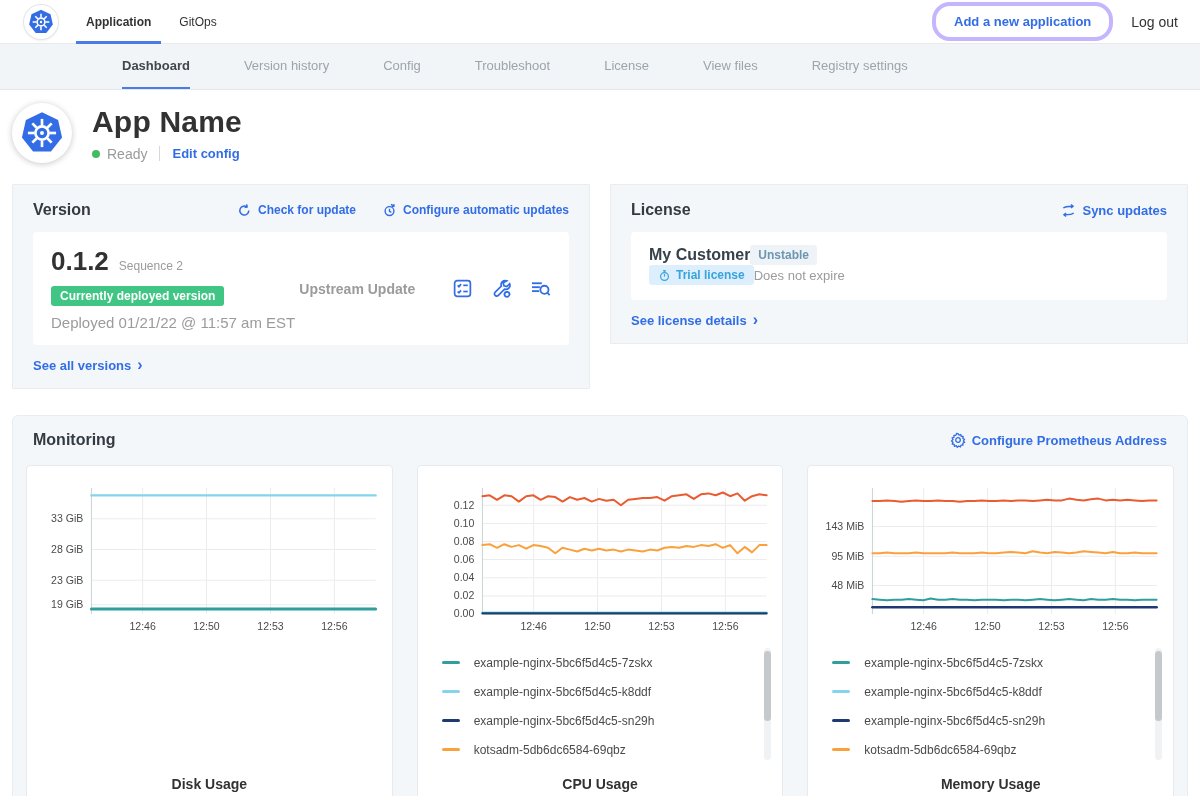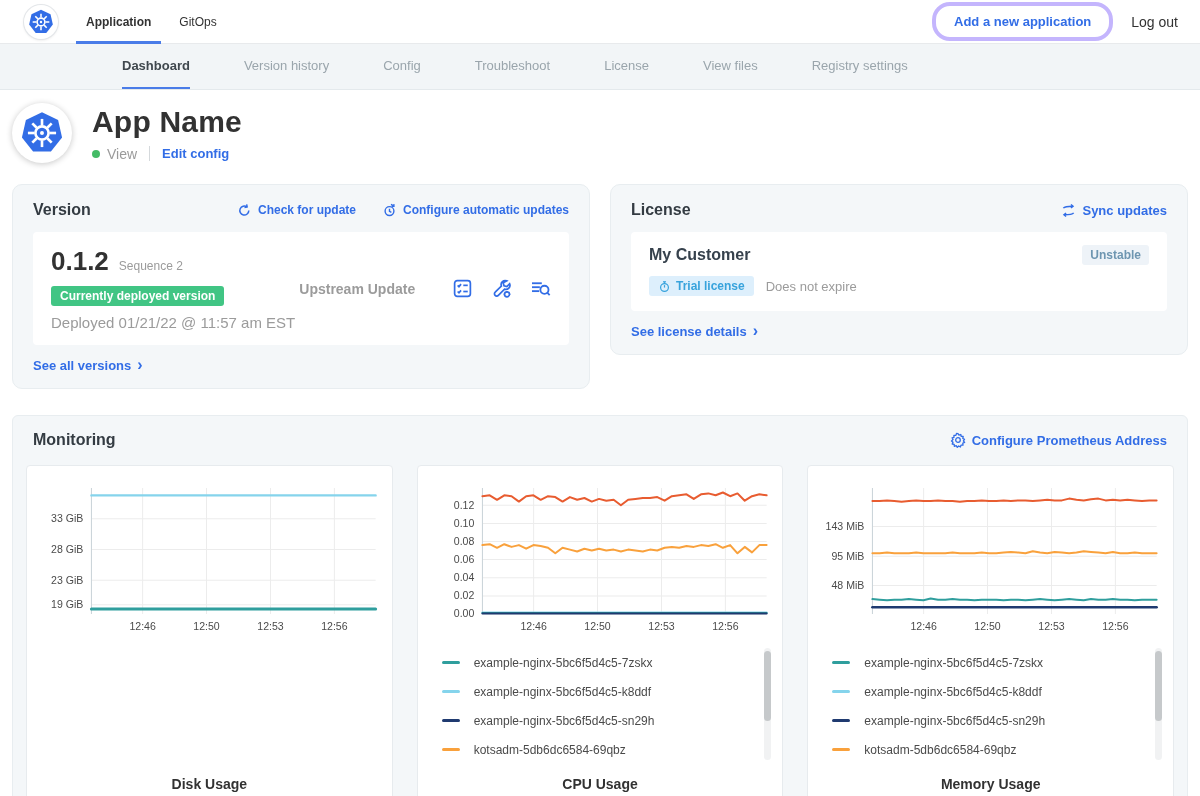--- a/index.html
+++ b/index.html
@@ -28,41 +28,41 @@
   .app-title-block { margin-left:20px; }
   .app-title { font-size:30px; font-weight:bold; margin:0; color:#323232; letter-spacing:.2px; }
   .status-row { display:flex; align-items:center; margin-top:7px; }
   .status-dot { width:8px; height:8px; border-radius:50%; background:#44bb66; }
   .status-text { font-size:14px; color:#9b9b9b; margin-left:7px; }
   .vdivider { width:1px; height:15px; background:#d5d9dc; margin:0 12px; }
   .link { color:#326de6; font-weight:bold; cursor:pointer; display:inline-flex; align-items:center; gap:6px; }
   .edit-config { font-size:13px; }
   
   .cards-row { display:flex; gap:20px; padding:6px 12px 0; align-items:flex-start; }
-  .panel { background:#f4f7f9; border:1px solid #e8edf0; border-radius:10px; padding:16px 20px 14px; flex:1; }
+  .panel { background:#f4f7f9; border:1px solid #e8edf0; border-radius:1px; padding:16px 20px 14px; flex:1; }
   .panel-header { display:flex; align-items:center; justify-content:space-between; }
   .panel-title { font-size:16px; font-weight:bold; color:#333b42; }
   .panel-links { display:flex; gap:26px; font-size:12px; }
   .inner-card { background:#fff; border-radius:4px; margin-top:13px; padding:14px 18px; }
   .version-inner { display:flex; align-items:center; }
   .version-left { min-width:232px; }
   .version-row { display:flex; align-items:baseline; gap:10px; }
   .version-number { font-size:26px; font-weight:bold; color:#323232; }
   .sequence { font-size:12px; color:#9b9b9b; }
   .deployed-badge { display:inline-block; margin-top:9px; background:#41c584; color:#fff; font-size:12px; font-weight:bold; padding:3px 9px; border-radius:3px; }
   .deployed-at { margin-top:8px; font-size:15px; color:#9b9b9b; }
   .version-source { flex:1; font-size:14px; font-weight:bold; color:#9b9b9b; padding-left:4px; }
   .version-icons { display:flex; gap:18px; align-items:center; }
   .icon-btn { cursor:pointer; display:flex; }
   .see-link { margin-top:13px; font-size:13px; }
   .chev { font-size:16px; line-height:10px; margin-top:-1px; }
-  .customer-row { display:flex; align-items:center; gap:12px;justify-content:space-between; }
+  .customer-row { display:flex; align-items:center; gap:0; }
   .customer-name { font-size:16px; font-weight:bold; color:#36414c; }
   .channel-badge { background:#eef3f8; color:#6e96b1; font-size:12px; font-weight:bold; padding:3px 8px; border-radius:3px; }
-  .license-row { margin-top:11px; display:flex; align-items:center; gap:12px; }
+  .license-row { margin-top:0; display:flex; align-items:center; }
   .trial-badge { background:#ddeffc; color:#38a3dc; font-size:12px; font-weight:bold; padding:3px 9px; border-radius:3px; display:inline-flex; align-items:center; gap:5px; }
   .expiry { font-size:13px; color:#9b9b9b; }
   
   .monitoring { margin:26px 12px 0; background:#f4f7f9; border:1px solid #e8edf0; border-radius:6px; padding:15px 13px 14px; }
   .monitoring-header { display:flex; justify-content:space-between; align-items:center; padding:0 7px; }
   .mon-link { font-size:13px; }
   .charts-row { display:flex; gap:24px; margin-top:16px; }
   .chart-card { flex:1; background:#fff; border:1px solid #e7ebee; border-radius:4px; padding:12px 8px 14px; display:flex; flex-direction:column; height:342px; }
   svg.chart { width:100%; height:158px; flex:none; }
   .legend { margin-top:12px; padding-left:16px; position:relative; flex:1; }
@@ -127,21 +127,21 @@
           <line x1="62" y1="62" x2="72" y2="72"></line>
         <line x1="62" y1="38" x2="72" y2="28"></line>
           <line x1="38" y1="62" x2="28" y2="72"></line>
       </g>
     </svg>
   </div>
   <div class="app-title-block">
     <h1 class="app-title">App Name</h1>
     <div class="status-row">
       <span class="status-dot"></span>
-      <span class="status-text">View</span>
+      <span class="status-text">Ready</span>
       <span class="vdivider"></span>
       <span class="link edit-config">Edit config</span>
     </div>
   </div>
 </div>
 
 <div class="cards-row">
 
   <div class="panel">
     <div class="panel-header">

